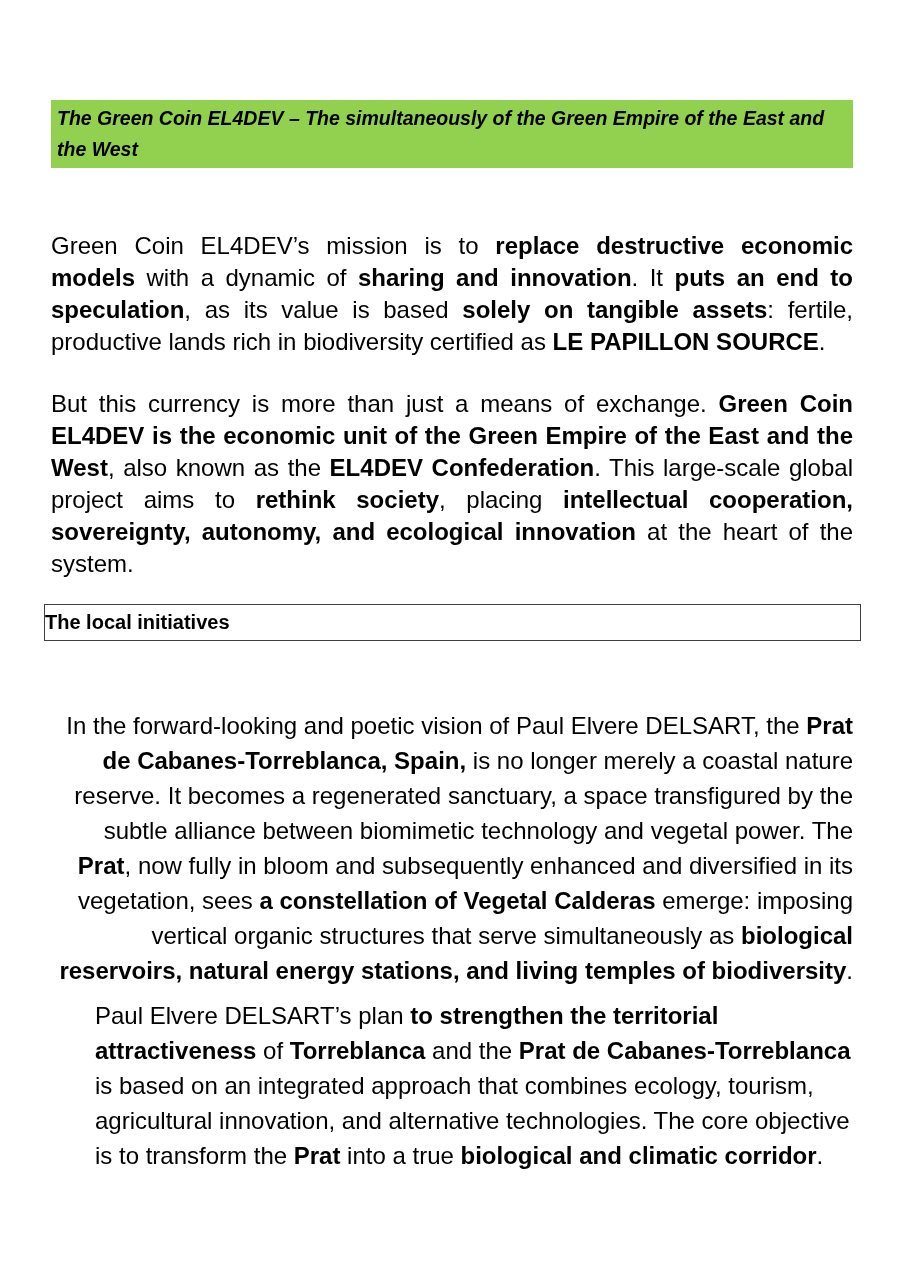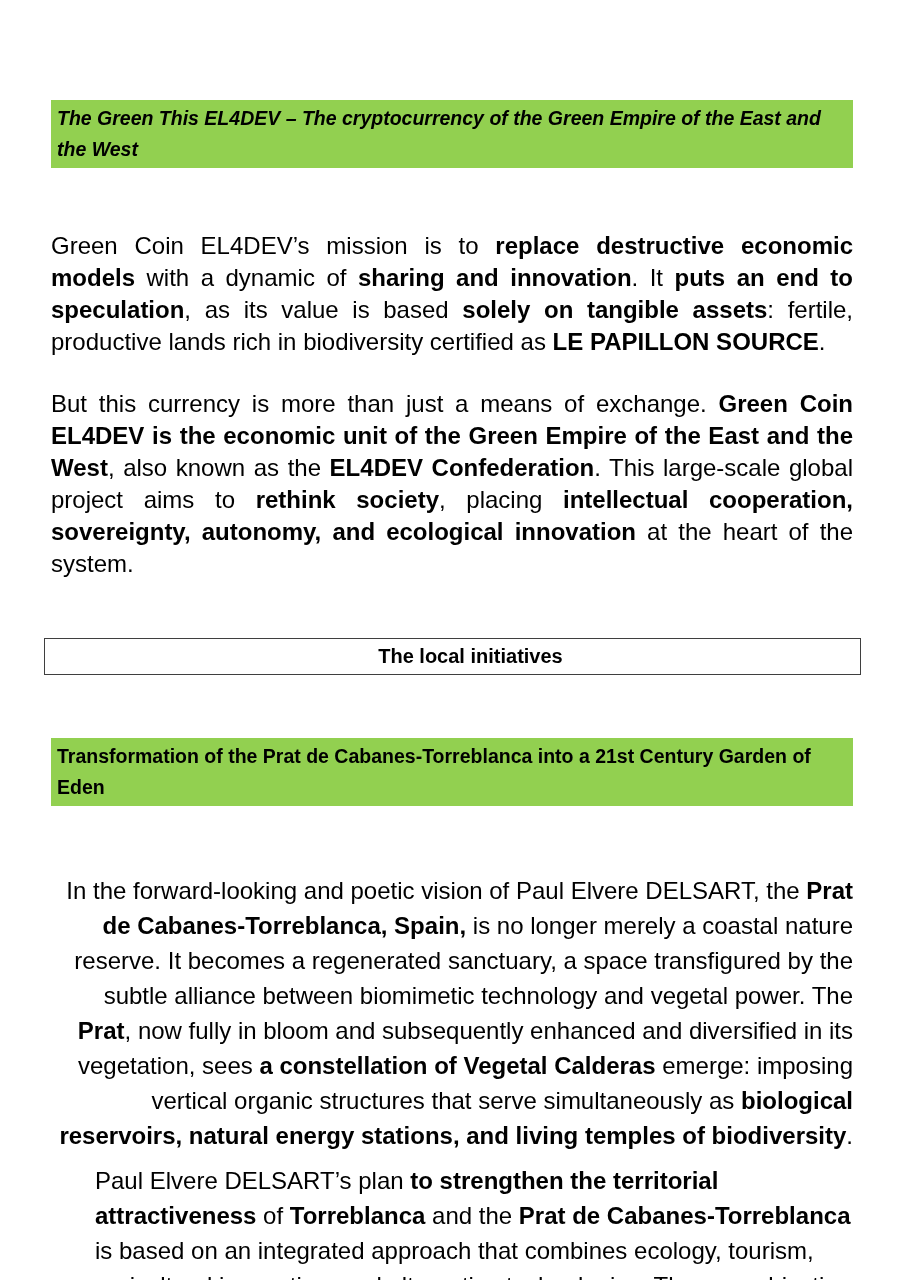--- a/index.html
+++ b/index.html
@@ -43,28 +43,26 @@
     margin-top: 62px;
     line-height: 32px;
     text-align: justify;
   }
   #par-confederation {
     margin-top: 30px;
     line-height: 32px;
     text-align: justify;
   }
   .box-heading {
-    margin: 58px -8px 0 -7px;
+    margin: 24px -8px 0 -7px;
     border: 1px solid var(--box-border, #3f3f3f);
-    text-align: center;
     font-weight: bold;
     font-size: 20px;
     line-height: 35px;
     background: #ffffff;
-    padding-left: 36px;
   }
   #banner-transformation {
     margin-top: 63px;
   }
   #par-vision {
     margin-top: 67px;
     line-height: 35px;
     text-align: right;
   }
   #par-plan {
@@ -73,27 +71,26 @@
     text-align: left;
     margin-left: 44px;
   }
   b { font-weight: bold; }
 </style>
 </head>
 <body>
 
 <div class="page">
 
-  <div class="banner italic" id="banner-crypto">The Green This EL4DEV – The cryptocurrency of the Green Empire of the East and the West</div>
+  <div class="banner italic" id="banner-crypto">The Green Coin EL4DEV – The simultaneously of the Green Empire of the East and the West</div>
 
   <p class="body-par" id="par-intro"><span>Green Coin EL4DEV’s mission is to </span><b>replace destructive economic models</b><span> with a dynamic of </span><b>sharing and innovation</b><span>. It </span><b>puts an end to speculation</b><span>, as its value is based </span><b>solely on tangible assets</b><span>: fertile, productive lands rich in biodiversity certified as </span><b>LE PAPILLON SOURCE</b><span>.</span></p>
 
   <p class="body-par" id="par-confederation"><span>But this currency is more than just a means of exchange. </span><b>Green Coin EL4DEV is the economic unit of the Green Empire of the East and the West</b><span>, also known as the </span><b>EL4DEV Confederation</b><span>. This large-scale global project aims to </span><b>rethink society</b><span>, placing </span><b>intellectual cooperation, sovereignty, autonomy, and ecological innovation</b><span> at the heart of the system.</span></p>
 
   <div class="box-heading">The local initiatives</div>
 
-  <div class="banner" id="banner-transformation">Transformation of the Prat de Cabanes-Torreblanca into a 21st Century Garden of Eden</div>
 
   <p class="body-par" id="par-vision"><span>In the forward-looking and poetic vision of Paul Elvere DELSART, the </span><b>Prat de Cabanes-Torreblanca, Spain,</b><span> is no longer merely a coastal nature reserve. It becomes a regenerated sanctuary, a space transfigured by the subtle alliance between biomimetic technology and vegetal power. The </span><b>Prat</b><span>, now fully in bloom and subsequently enhanced and diversified in its vegetation, sees </span><b>a constellation of Vegetal Calderas</b><span> emerge: imposing vertical organic structures that serve simultaneously as </span><b>biological reservoirs, natural energy stations, and living temples of biodiversity</b><span>.</span></p>
 
   <p class="body-par" id="par-plan"><span>Paul Elvere DELSART’s plan </span><b>to strengthen the territorial attractiveness</b><span> of </span><b>Torreblanca</b><span> and the </span><b>Prat de Cabanes-Torreblanca</b><span> is based on an integrated approach that combines ecology, tourism, agricultural innovation, and alternative technologies. The core objective is to transform the </span><b>Prat</b><span> into a true </span><b>biological and climatic corridor</b><span>.</span></p>
 
 </div>
 
 </body></html>

